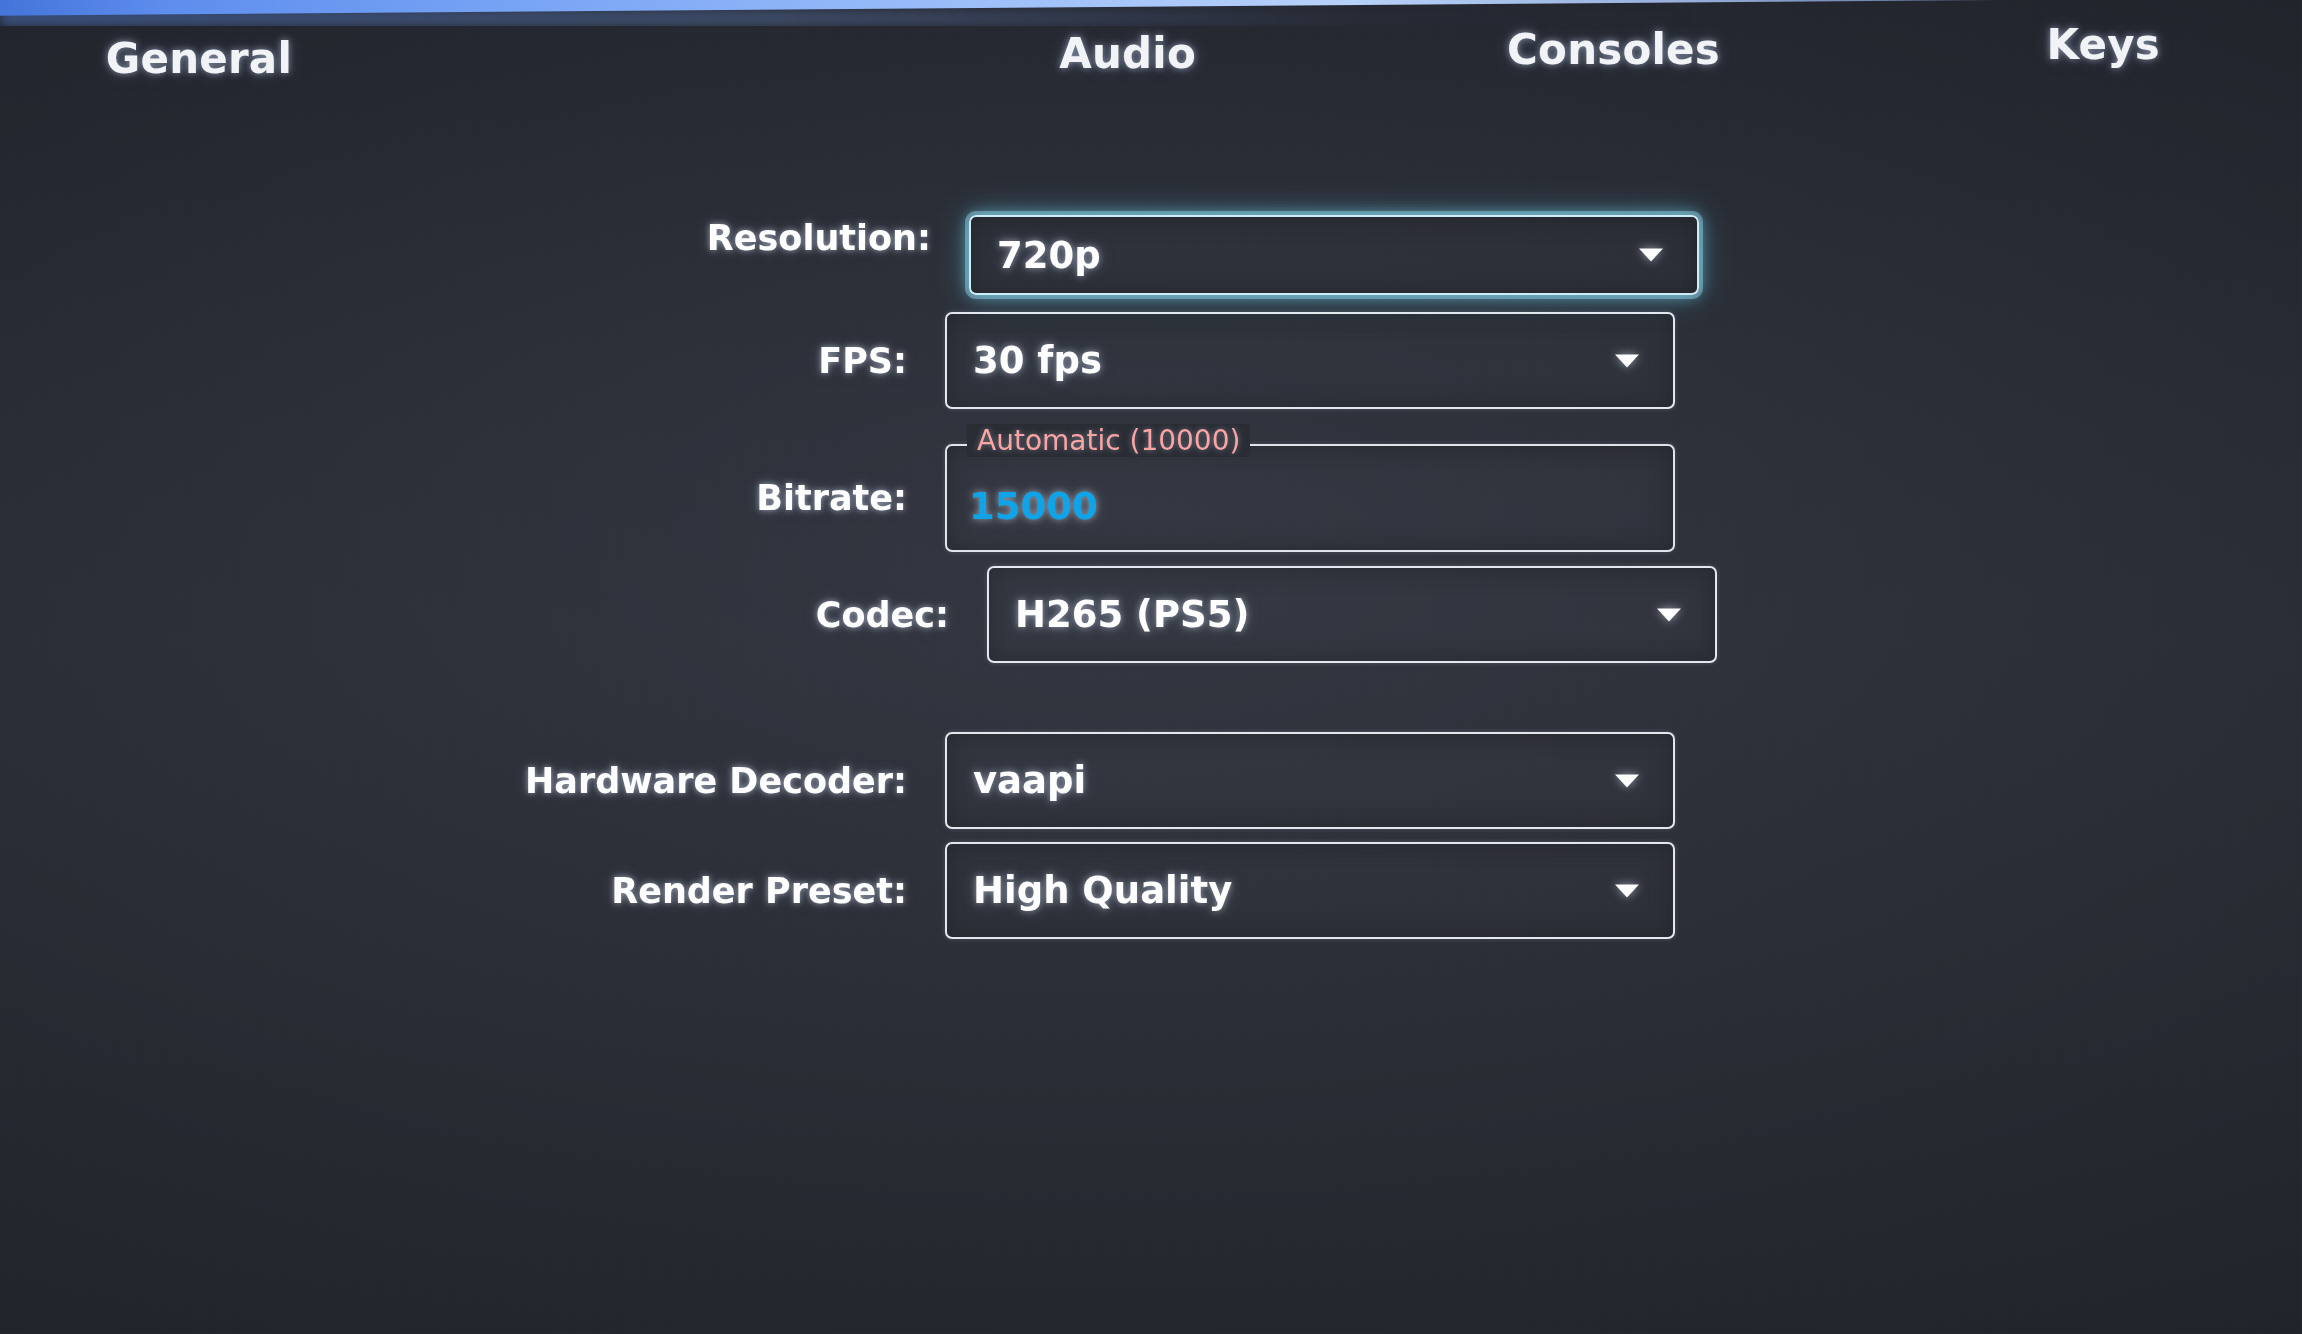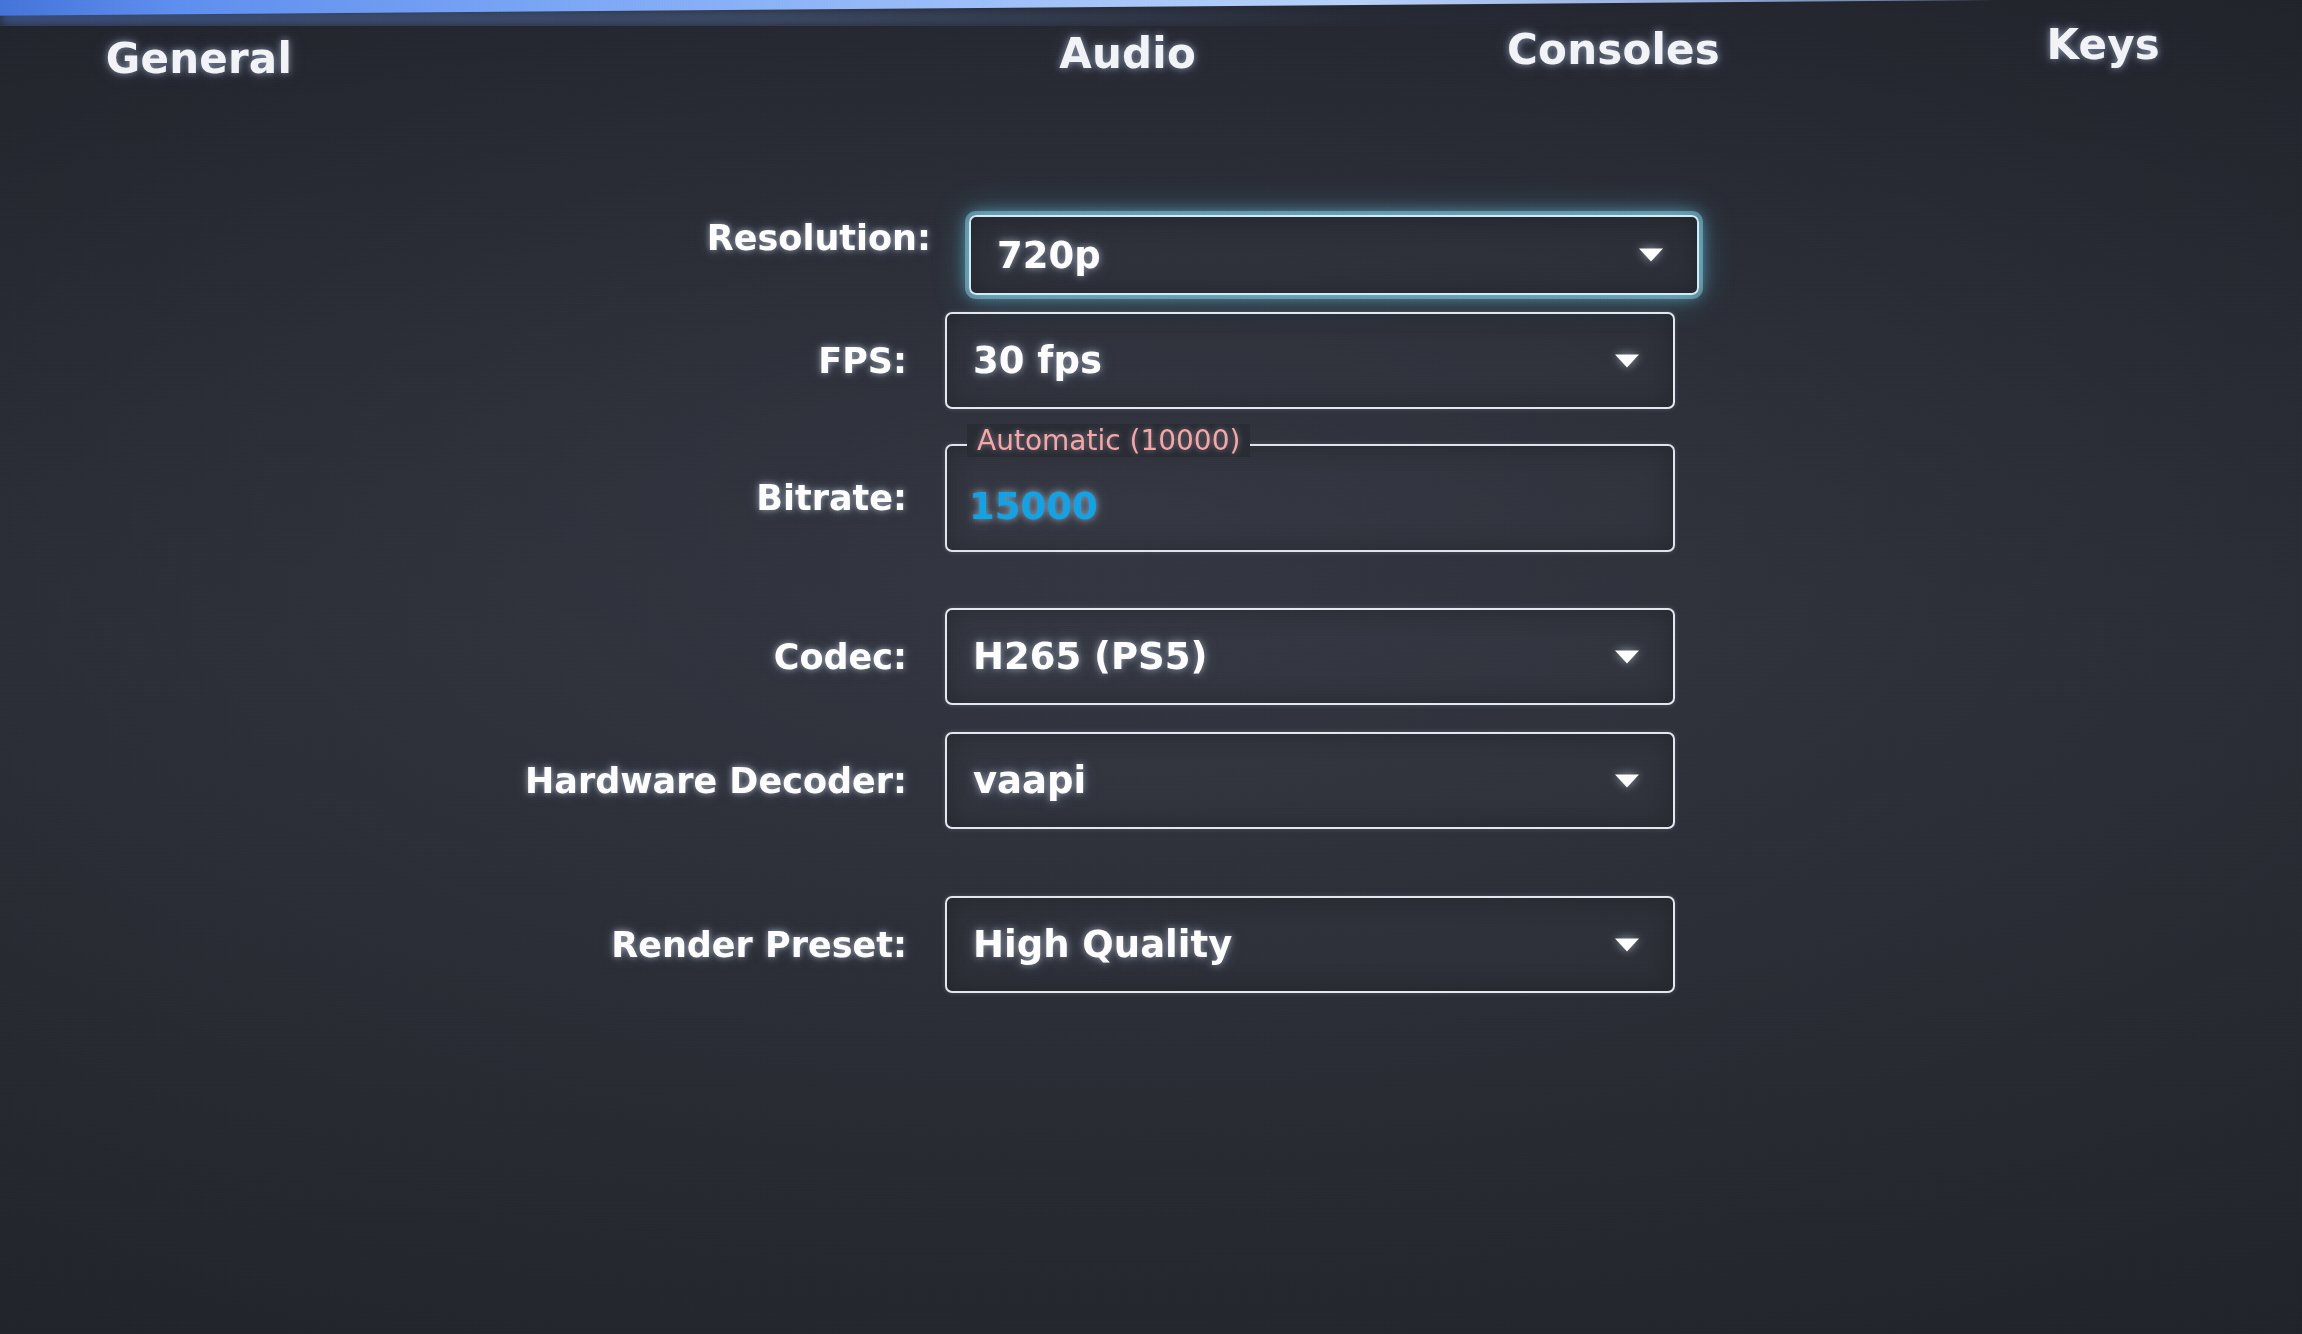--- a/index.html
+++ b/index.html
@@ -270,23 +270,23 @@
     white-space: nowrap;
     text-shadow:
       0 0 7px rgba(225,235,255,.55),
       0 0 17px rgba(160,185,225,.22);
   }
 
   
   #row-resolution  { top: 32px; padding-left: 24px; }
   #row-fps         { top: 164px; }
   #row-bitrate     { top: 296px; }
-  #row-codec       { top: 460px; }
+  #row-codec       { top: 418px; padding-left: 42px; }
   #row-hwdecoder   { top: 584px; }
-  #row-renderpreset{ top: 748px; }
+  #row-renderpreset{ top: 694px; }
 
   #row-resolution .combo { height: 80px; margin-top: 35px; }
 </style>
 </head>
 <body>
 
 <div id="titlebar-accent">
   <div class="glow"></div>
   <div class="bar"></div>
 </div>

